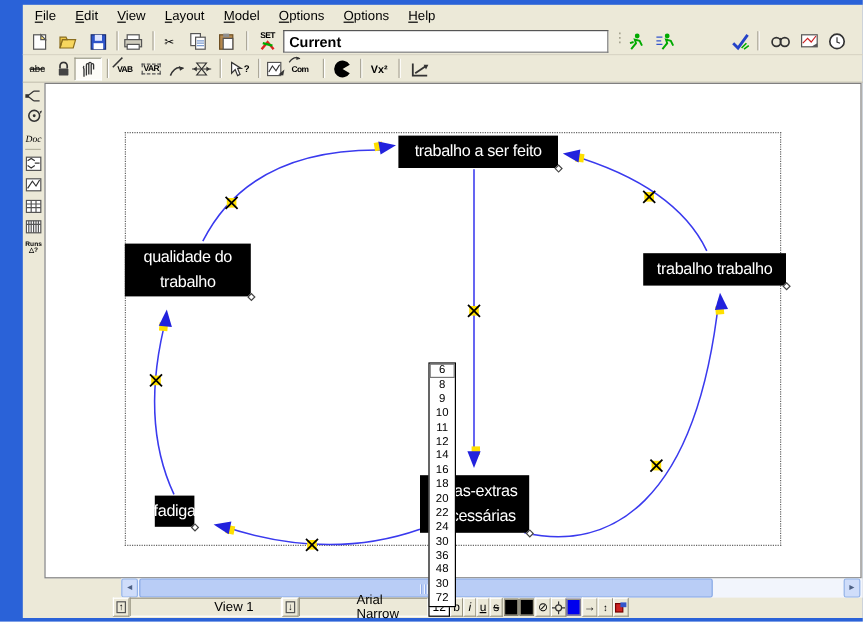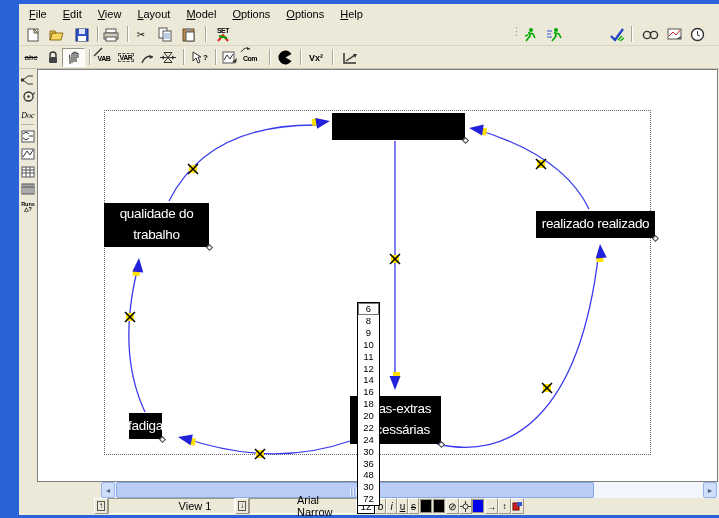--- a/index.html
+++ b/index.html
@@ -120,20 +120,21 @@
     <span class="tsep" style="left:186px"></span>
     <button class="tbtn" style="left:193px;width:22px">
       <span style="display:flex;flex-direction:column;align-items:center;line-height:5px">
         <span class="ticon-text">SET</span>
         <svg width="14" height="9">
             <path d="M2,8 L7,2 L12,8" stroke="#d22" stroke-width="2" fill="none"></path>
             <path d="M3,3 L11,5" stroke="#0a0" stroke-width="2"></path>
           </svg>
       </span>
     </button>
+    <input id="dataset-field" readonly="" value="Current" style="">
     <span class="grip" style="left:492px">⋮</span>
     <button class="tbtn" style="left:500px">
         <svg width="15" height="16">
           <circle cx="9" cy="3" r="2" fill="#0a0"></circle>
           <path d="M4,14 L8,9 L7,6 L11,7 L13,11 M6,8 L3,9" stroke="#0a0" stroke-width="1.6" fill="none"></path>
         </svg>
       </button>
     <button class="tbtn" style="left:525px">
         <svg width="16" height="16">
           <path d="M1,4 h5 M1,7 h4 M1,10 h5" stroke="#35c"></path>
@@ -353,28 +354,29 @@
           <rect x="-4" y="-4" width="8" height="8" fill="#ffe000"></rect>
           <path d="M-5,-5 L5,5 M-5,5 L5,-5" stroke="#000" stroke-width="1.5"></path>
         </g>
       <g transform="translate(509,318)">
           <rect x="-4" y="-4" width="8" height="8" fill="#ffe000"></rect>
           <path d="M-5,-5 L5,5 M-5,5 L5,-5" stroke="#000" stroke-width="1.5"></path>
         </g>
     </svg>
 
     <div class="node" style="left:294px;top:43px;width:133px;height:27px">
+        <span>trabalho a ser feito</span>
         <span class="handle"></span>
       </div>
     <div class="node" style="left:66px;top:133px;width:105px;height:44px">
         <span>qualidade do trabalho</span>
         <span class="handle"></span>
       </div>
     <div class="node" style="left:498px;top:141px;width:119px;height:27px">
-        <span>realizado realizado</span>
+        <span>trabalho trabalho</span>
         <span class="handle"></span>
       </div>
     <div class="node" style="left:91px;top:343px;width:33px;height:26px">
         <span>fadiga</span>
         <span class="handle"></span>
       </div>
     <div class="node" style="left:312px;top:326px;width:91px;height:48px">
         <span>horas-extras necessárias</span>
         <span class="handle"></span>
       </div>

